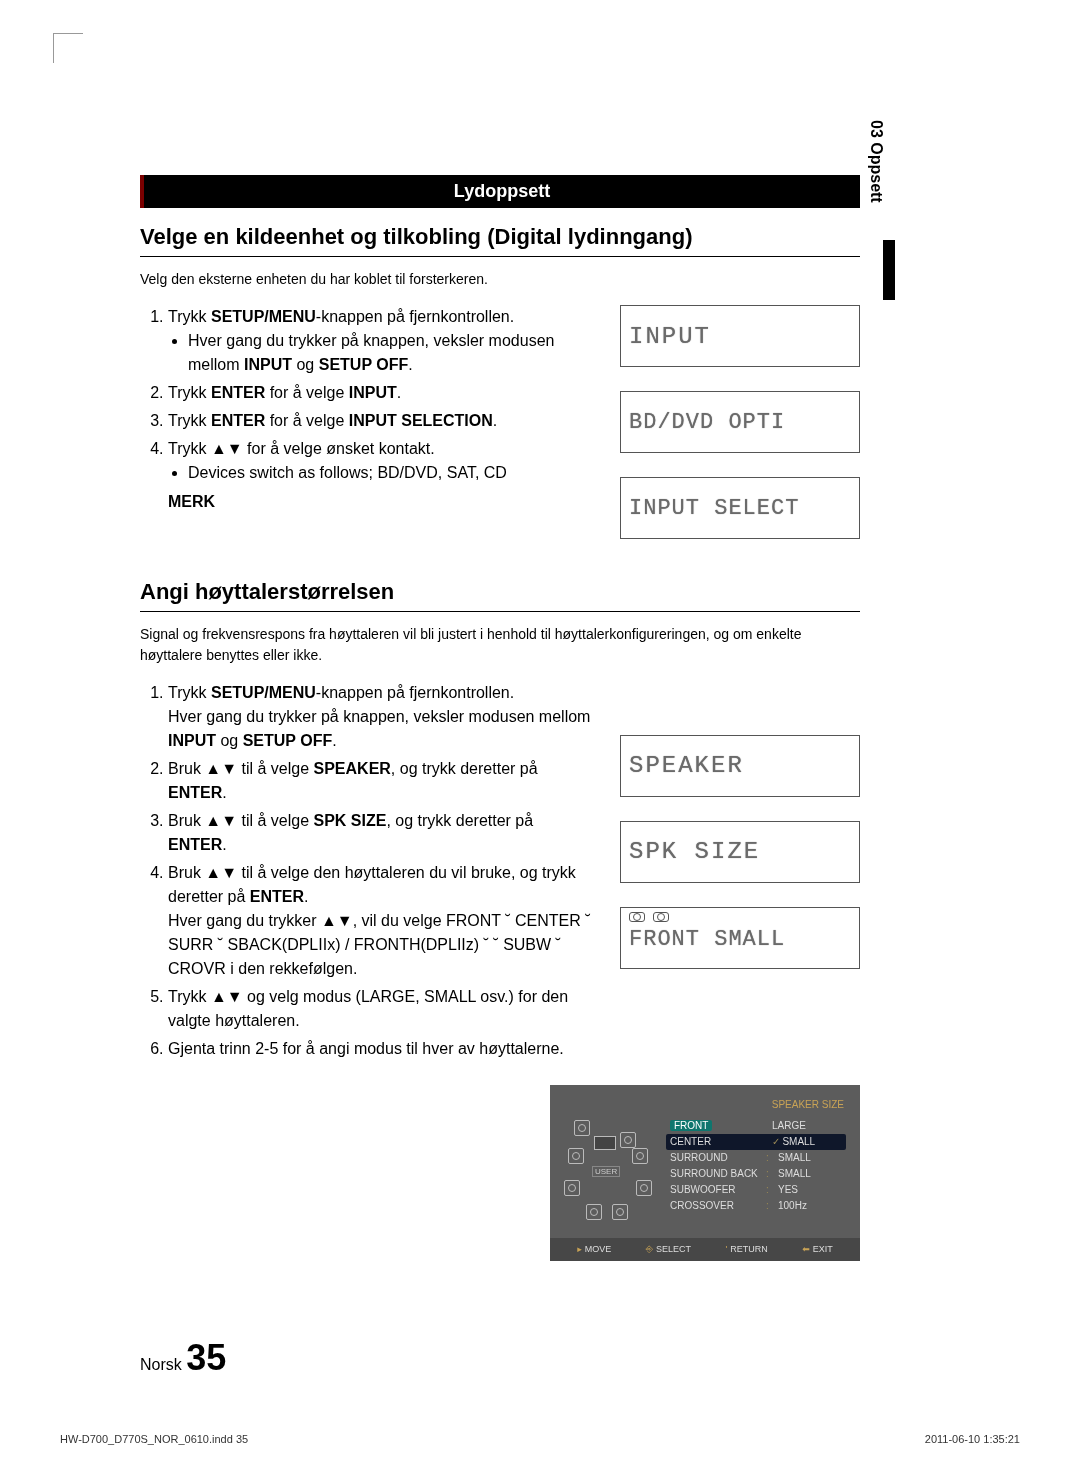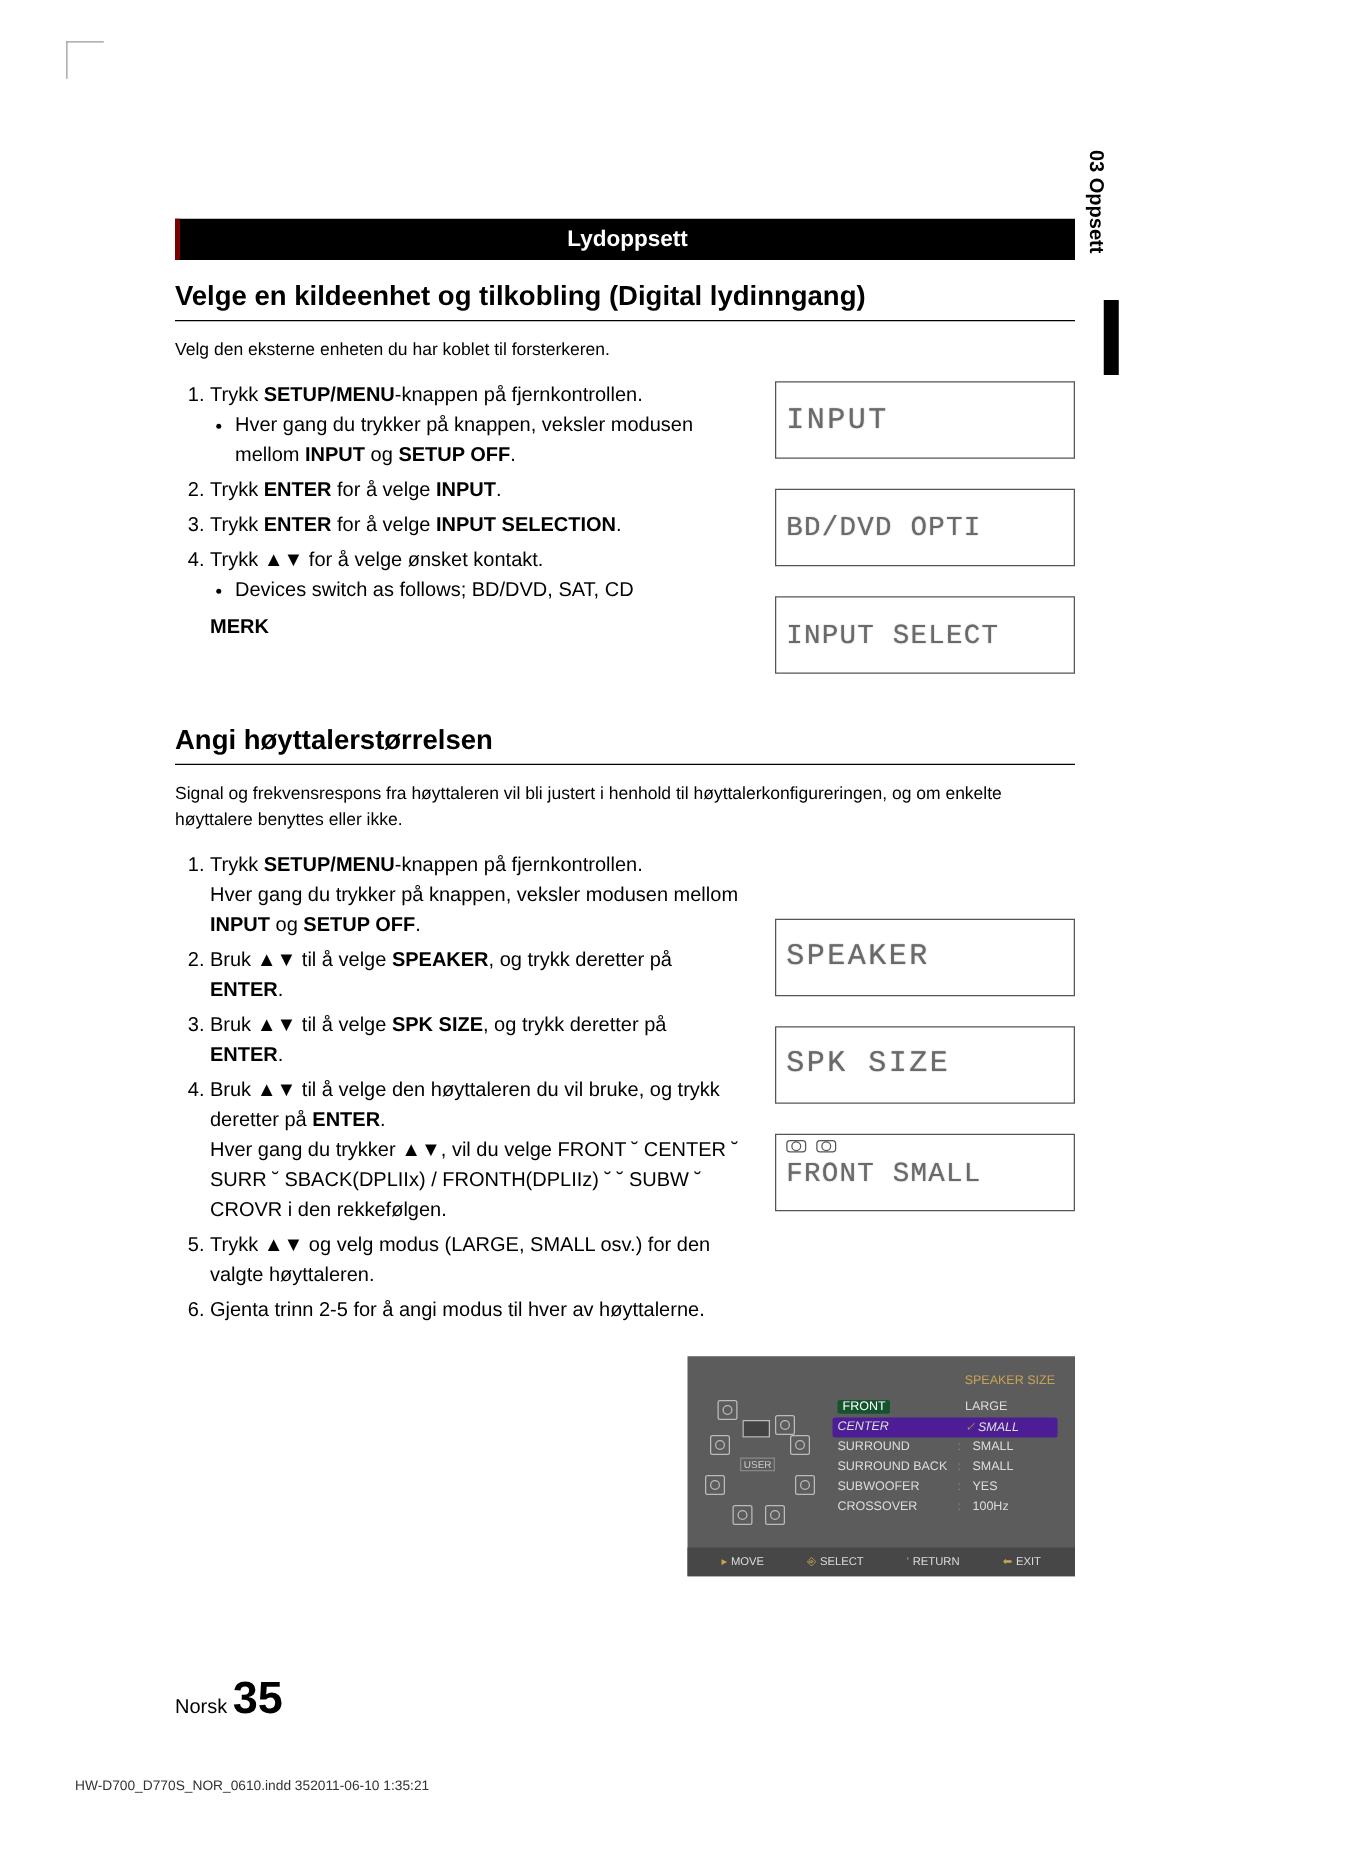--- a/index.html
+++ b/index.html
@@ -148,46 +148,47 @@
     position: absolute;
     font-size: 8px;
     color: #ccc;
     border: 1px solid #888;
     padding: 0 2px;
   }
   .osd-list { flex: 1; }
   .osd-row { display: flex; align-items: center; height: 16px; }
   .osd-label { width: 100px; padding-left: 4px; }
   .osd-value { flex: 1; padding-left: 6px; }
-  .osd-row.highlight { background: #4c1d95; border-radius: 2px; font-style: italic; }
+  .osd-row.highlight { background: #0f172a; border-radius: 2px; }
   .osd-row .colon { color: #998855; width: 6px; }
   .check { color: #998855; margin-right: 2px; }
-  .highlight-label { background: #14532d; color: #fff; border-radius: 2px; padding: 0 4px; margin-top: 30px; }
+  .highlight-label { background: #0f766e; color: #fff; border-radius: 2px; padding: 0 4px; margin-top: 30px; }
   .osd-footer {
     background: #474747;
     display: flex;
     justify-content: space-around;
     padding: 6px 10px;
     font-size: 9px;
     color: #ddd;
   }
   .osd-footer span { display: inline-flex; align-items: center; gap: 3px; }
   .sym { color: #c9a355; }
   .page-num {
     margin-top: 76px;
     text-align: left;
     font-size: 16px;
   }
   .page-num .big { font-size: 36px; font-weight: bold; }
   .footer-meta {
     position: absolute;
-    bottom: 44px;
+    bottom: 34px;
     left: 60px;
     right: 60px;
     display: flex;
+    justify-content: space-between;
     font-size: 11px;
     color: #333;
   }
   b { font-weight: bold; }
 </style>
 </head>
 <body>
 
 <div class="corner-mark corner-tl"></div>
 

